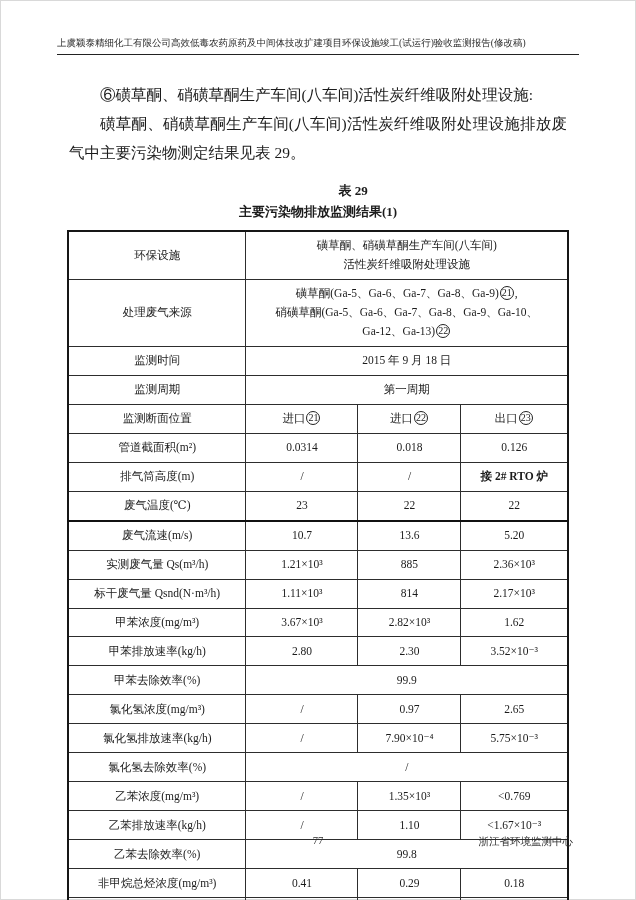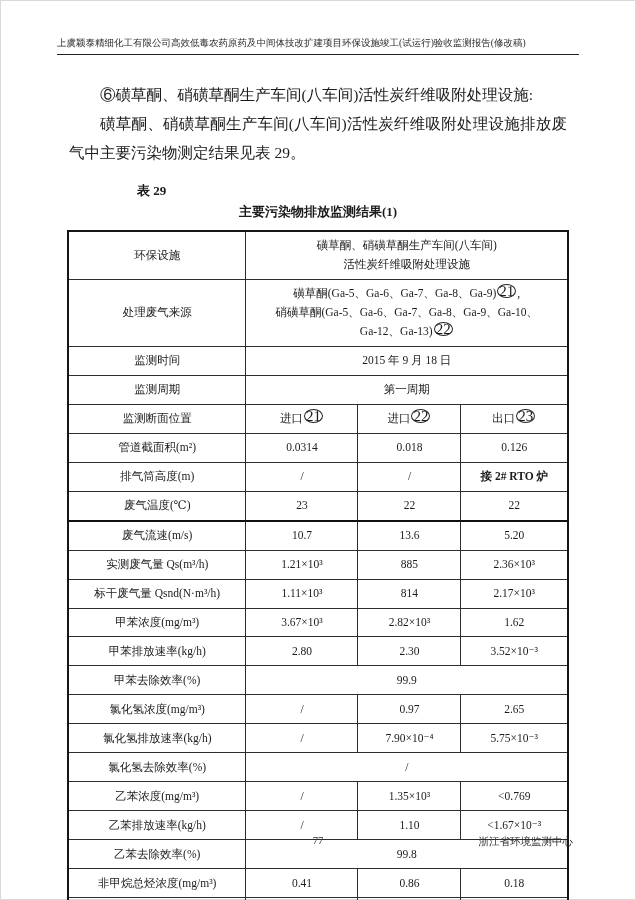--- a/index.html
+++ b/index.html
@@ -9,41 +9,41 @@
     overflow:hidden;
   }
   .page{position:absolute;inset:0;background:#fff;border:1px solid #d9d9d9;box-sizing:border-box;}
   .runhead{
     margin:36px 56px 0 56px;text-align:left;font-size:9.5px;color:#2a2a2a;
     padding-bottom:5px;border-bottom:1.4px solid #222;line-height:1.3;
   }
   .body-text{margin:26px 68px 0 68px;font-size:15.5px;line-height:1.85;text-align:justify;}
   .body-text p{margin:0;text-indent:2em;}
   .tbl-caption{margin:14px 66px 0 66px;font-weight:bold;font-size:13px;line-height:1.6;}
-  .cap-line1{display:flex;justify-content:flex-start;}
+  .cap-line1{display:flex;justify-content:center;}
   .cap-label{margin-left:70px;white-space:nowrap;}
   .cap-title{flex:1;text-align:center;padding-right:30px;}
   .cap-line2{text-align:center;}
   table.results{
     width:500px;margin:7px auto 0 auto;border-collapse:collapse;
     font-size:11.5px;table-layout:fixed;border:2px solid #161616;
   }
   table.results td{
     border:1px solid #2d2d2d;text-align:center;vertical-align:middle;
     padding:4.5px 3px;line-height:1.65;white-space:pre-line;word-break:break-all;
   }
   table.results col.c0{width:178px;}
   table.results col.c1{width:112px;}
   table.results col.c2{width:103px;}
   table.results col.c3{width:107px;}
   table.results tr.hb td{border-bottom:2.5px solid #111;}
   table.results td.b{font-weight:bold;}
   .circ{
     display:inline-block;box-sizing:border-box;border:1px solid #222;border-radius:50%;
-    min-width:14px;height:14px;line-height:12px;font-size:15px;text-align:center;
+    min-width:14px;height:14px;line-height:12px;font-size:10px;text-align:center;
     vertical-align:1px;margin:0 1px;padding:0 1px;
   }
   .footer{position:absolute;left:0;right:0;bottom:48px;height:16px;font-size:10.5px;color:#2a2a2a;}
   .footer .pageno{position:absolute;left:0;right:0;text-align:center;}
   .footer .org{position:absolute;right:62px;top:0;margin-left:29px;}
 </style>
 </head>
 <body>
 
 <div class="page">
@@ -172,21 +172,21 @@
           <td>1.10</td>
           <td>&lt;1.67×10⁻³</td>
         </tr>
         <tr>
           <td class="lbl">乙苯去除效率(%)</td>
           <td colspan="3">99.8</td>
         </tr>
         <tr>
           <td class="lbl">非甲烷总烃浓度(mg/m³)</td>
           <td>0.41</td>
-          <td>0.86</td>
+          <td>0.29</td>
           <td>0.18</td>
         </tr>
         <tr>
           <td class="lbl">非甲烷总烃排放速率(kg/h)</td>
           <td>4.55×10⁻⁴</td>
           <td>5.21×10⁻⁴</td>
           <td>3.91×10⁻⁴</td>
         </tr>
       </tbody>
   </table>

